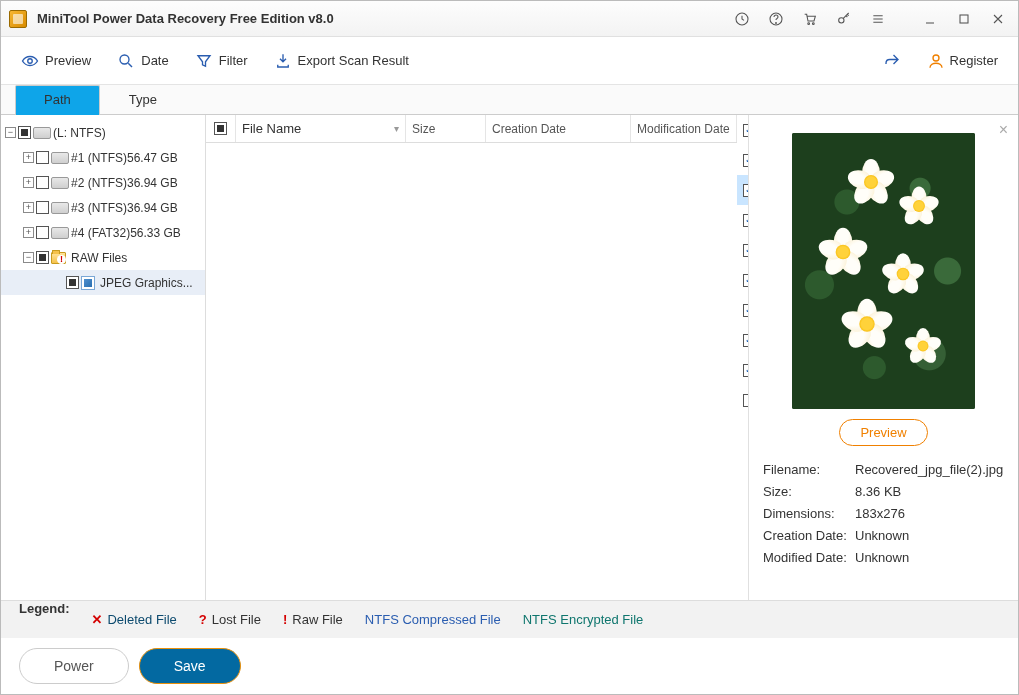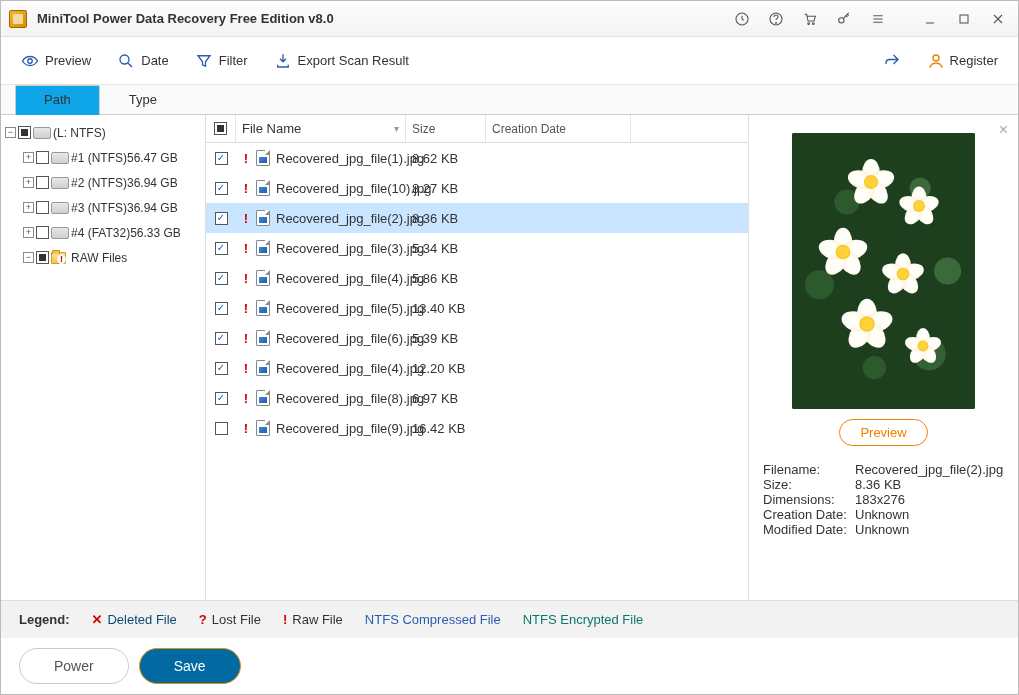--- a/index.html
+++ b/index.html
@@ -35,21 +35,21 @@
 .cb.part::after{content:"";width:7px;height:7px;background:#333}
 .cb.chk::after{content:"✓";font-size:10px;line-height:1;color:#1a5fb4}
 .drv{width:18px;height:12px;background:linear-gradient(#e8e8e8,#cfcfcf);border:1px solid #999;border-radius:2px;flex-shrink:0}
 .fld{width:15px;height:12px;background:linear-gradient(#ffe39b,#f5c24b);border:1px solid #c99b1e;border-radius:1px;flex-shrink:0;position:relative}
 .fld::before{content:"";position:absolute;top:-3px;left:0;width:6px;height:3px;background:#f5c24b;border:1px solid #c99b1e;border-bottom:none;border-radius:1px 1px 0 0}
 .fld.raw::after{content:"!";position:absolute;right:-1px;bottom:-1px;font-size:9px;font-weight:bold;color:#d40000;background:#fff;border-radius:50%;width:9px;height:9px;line-height:9px;text-align:center}
 .jpg-ico{width:14px;height:14px;background:#fff;border:1px solid #7aa7d6;flex-shrink:0;position:relative}
 .jpg-ico::after{content:"";position:absolute;inset:2px;background:linear-gradient(135deg,#4f8fcf,#2a6fb0)}
 .tlabel{font-size:12px;overflow:hidden;text-overflow:ellipsis}
 
-.list{flex:1;display:flex;flex-direction:column;min-width:0}
+.list{flex:1;display:flex;flex-direction:row;min-width:0}
 .lhdr{display:flex;height:28px;border-bottom:1px solid #ddd;background:#fff}
 .lhdr .cell{border-right:1px solid #e5e5e5;display:flex;align-items:center;padding:0 6px;color:#555;font-size:12px}
 .c0{width:30px;justify-content:center}
 .c1{width:170px}.c2{width:80px}.c3{width:145px}.c4{flex:1}
 .sortarr{margin-left:auto;color:#999;font-size:10px}
 .rows{flex:1;overflow:auto}
 .row{display:flex;height:30px;align-items:center;cursor:pointer}
 .row.sel{background:#c9e5ff}
 .row .cell{display:flex;align-items:center;padding:0 6px;gap:6px}
 .fico{width:14px;height:16px;background:#fff;border:1px solid #888;border-radius:1px;flex-shrink:0;position:relative}
@@ -66,25 +66,25 @@
  radial-gradient(circle 14px at 15% 55%, #2d5a2d 0 14px, transparent 15px),
  radial-gradient(circle 13px at 85% 50%, #3a6a3a 0 13px, transparent 14px),
  radial-gradient(circle 11px at 45% 85%, #2d5a2d 0 11px, transparent 12px),
  radial-gradient(circle 16px at 75% 80%, #355f35 0 16px, transparent 17px),
  #1d3f1d}
 .flower{position:absolute;width:46px;height:46px}
 .flower .petal{position:absolute;width:18px;height:24px;background:radial-gradient(ellipse at 50% 30%,#fffef9 0 40%,#fdf6e3 70%,#f8eac0 100%);border-radius:50% 50% 50% 50%/60% 60% 40% 40%;left:14px;top:0;transform-origin:50% 100%}
 .flower .p2{transform:rotate(72deg)}.flower .p3{transform:rotate(144deg)}.flower .p4{transform:rotate(216deg)}.flower .p5{transform:rotate(288deg)}
 .flower::after{content:"";position:absolute;left:16px;top:16px;width:14px;height:14px;background:radial-gradient(circle,#ffd23a 0 5px,#f5b700 8px,transparent 9px);border-radius:50%}
 .prevbtn{display:block;margin:0 auto 16px;padding:5px 20px;border:1px solid #f08000;border-radius:14px;color:#f08000;background:#fff;cursor:pointer;font-size:13px}
-.meta{display:grid;grid-template-columns:92px 1fr;font-size:13px}
+.meta{display:grid;grid-template-columns:92px 1fr;row-gap:7px;font-size:13px}
 .meta .k{color:#333}
 .meta .v{color:#333}
 
-.legend{height:38px;background:#f2f2f2;display:flex;align-items:center;padding:0 18px;gap:22px;border-top:1px solid #ddd;font-size:12.5px}
+.legend{height:38px;background:#f2f2f2;display:flex;padding:0 18px;gap:22px;border-top:1px solid #ddd;font-size:12.5px}
 .legend b{font-weight:600}
 .lg{display:flex;align-items:center;gap:5px}
 .lg .m{font-weight:bold}
 .lg.del .m{color:#d40000}.lg.del span{color:#0c4a6e}
 .lg.lost .m{color:#d40000}
 .lg.raw .m{color:#d40000}
 .lg.comp span{color:#2a5db0}
 .lg.enc span{color:#0f766e}
 
 .footer{height:56px;display:flex;align-items:center;padding:0 18px;gap:10px}
@@ -229,33 +229,40 @@
           <span class="drv"></span>
           <span class="tlabel">#4 (FAT32)56.33 GB</span>
         </div>
       </div>
     <div class="trow" style="padding-left:22px">
       <span class="exp">−</span>
         <span class="cb part"></span>
         <span class="fld raw"></span>
         <span class="tlabel" style="margin-left:3px">RAW Files</span>
     </div>
+    <div class="trow sel" style="padding-left:52px">
+      <span class="exp blank"></span>
+        <span class="cb part"></span>
+        <span class="jpg-ico"></span>
+        <span class="tlabel" style="margin-left:3px">JPEG Graphics...</span>
+    </div>
   </div>
 
   <div class="list">
     <div class="lhdr">
       <div class="cell c0">
           <span class="cb part"></span>
         </div>
       <div class="cell c1">
           <span>File Name</span>
           <span class="sortarr">▾</span>
         </div>
       <div class="cell c2">Size</div>
       <div class="cell c3">Creation Date</div>
+      <div class="cell c4">Modification Date</div>
     </div>
     <div class="rows" id="rows">
         <div class="row">
           <div class="cell c0">
             <span class="cb chk"></span>
           </div>
           <div class="cell c1">
             <span class="excl">!</span>
             <span class="fico"></span>
             <span>Recovered_jpg_file(1).jpg</span>

